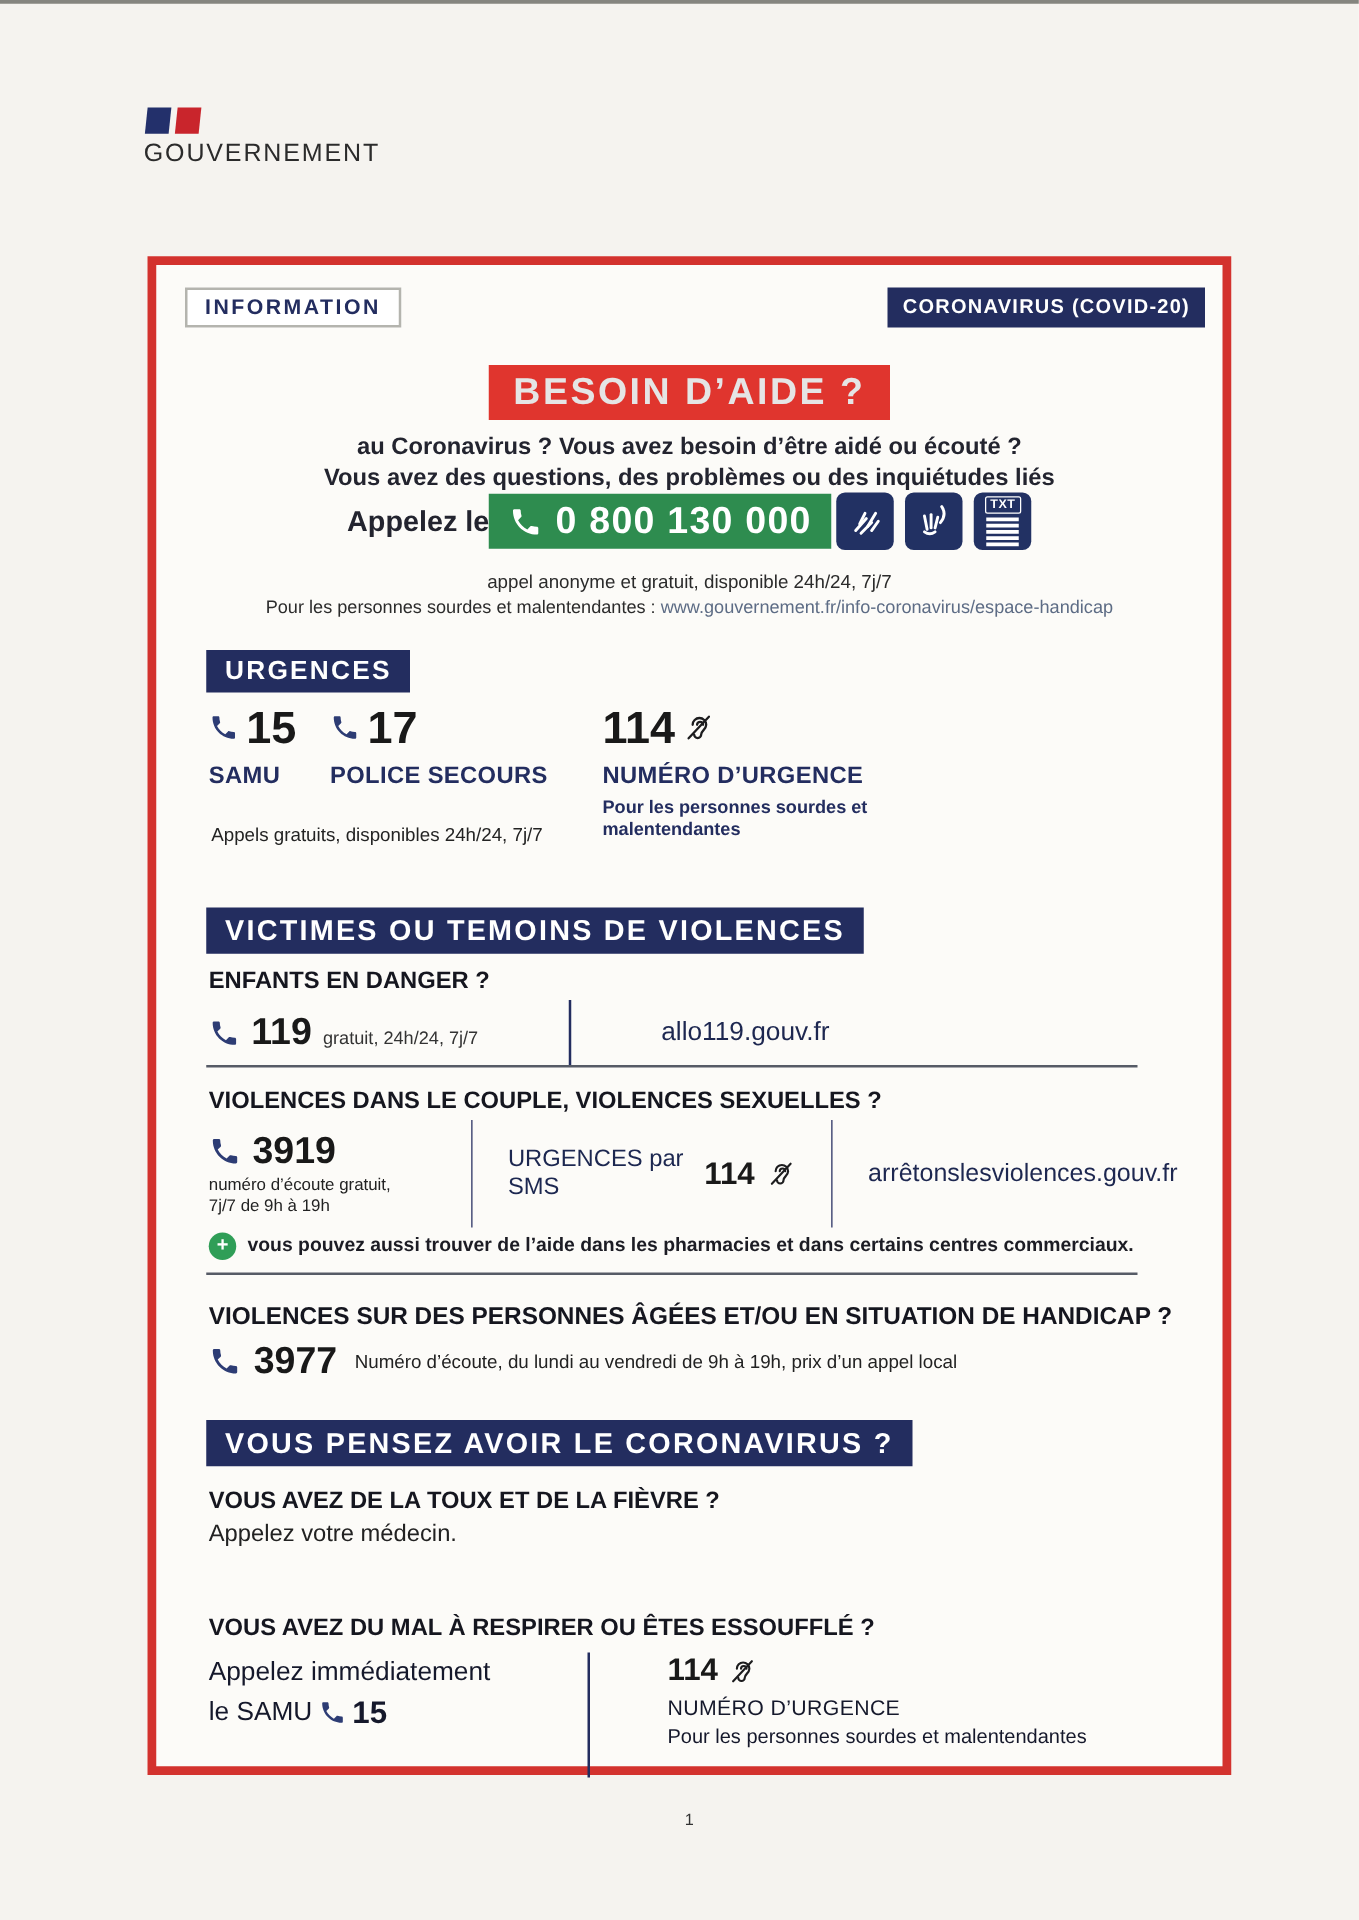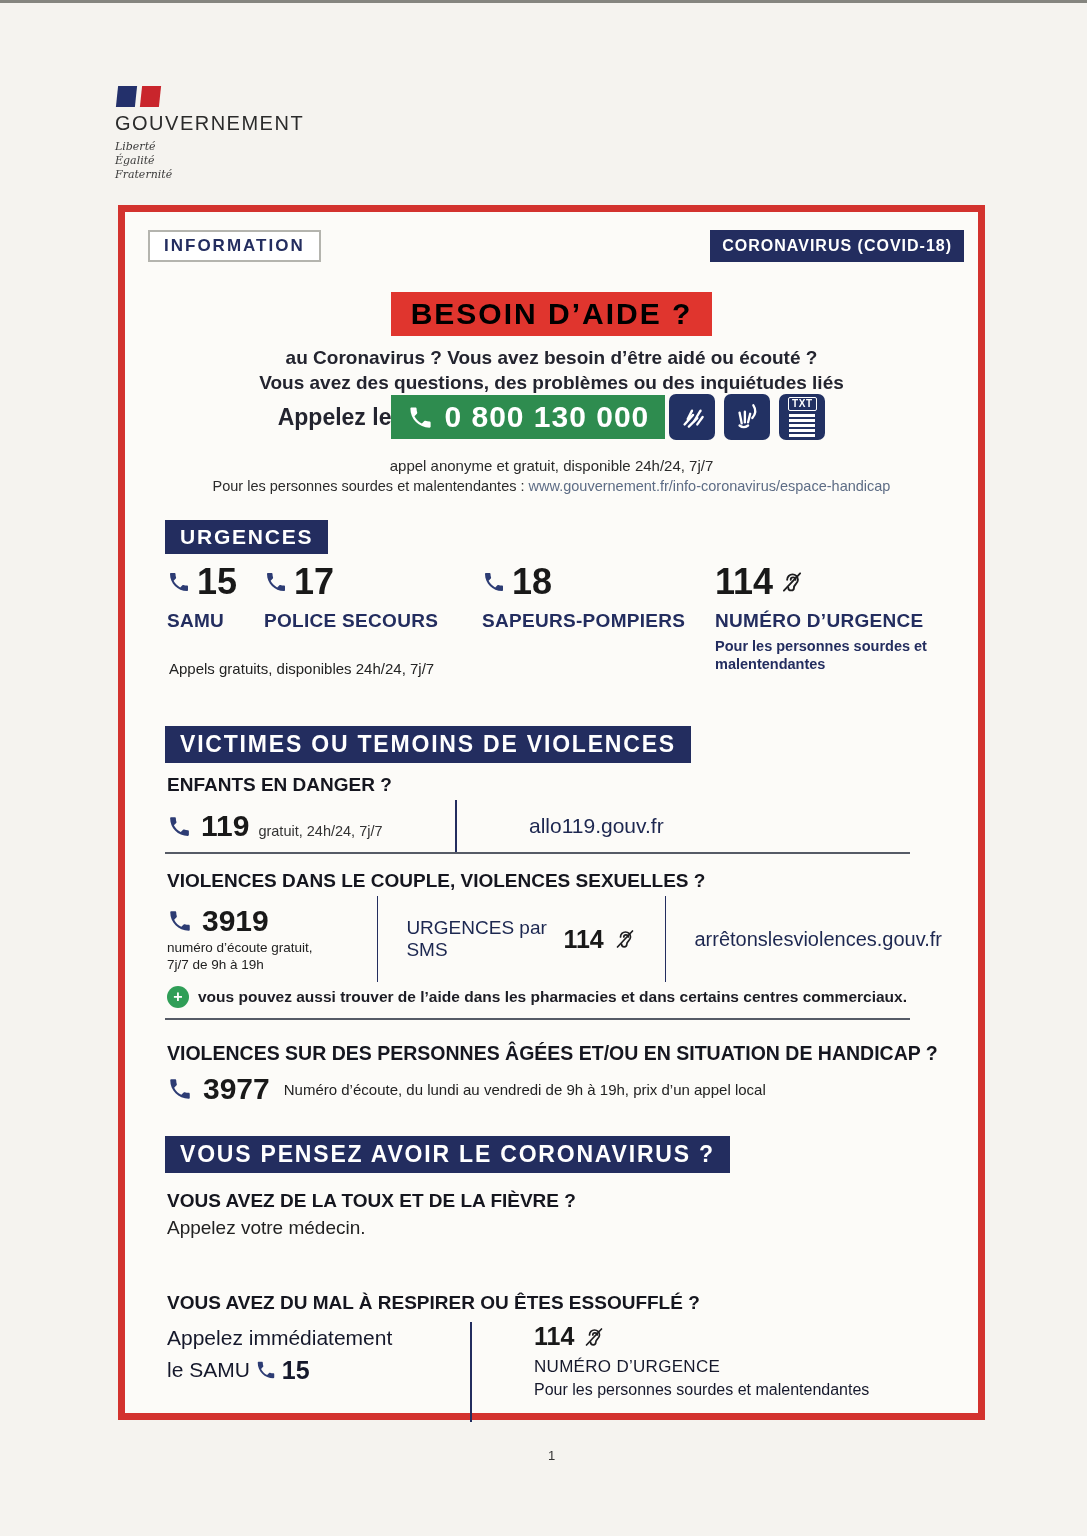--- a/index.html
+++ b/index.html
@@ -30,21 +30,21 @@
   }
   .content { position:relative; width:100%; height:100%;text-decoration:underline; }
 
   
   .header-row { position:absolute; top:18px; left:23px; right:14px; display:flex; justify-content:space-between; align-items:flex-start; }
   .info-badge { background:#fff; border:2px solid #b4b4ae; color:#232d5f; font-weight:bold; font-size:17px; letter-spacing:2px; padding:4px 14px; }
   .covid-badge { background:#232d5f; color:#fff; font-weight:bold; font-size:16px; letter-spacing:1px; padding:7px 12px; }
 
   
   .besoin-wrap { position:absolute; top:80px; left:0; right:0; text-align:center; }
-  .besoin-title { display:inline-block; background:#e0352e; color:#000000; font-size:30px; font-weight:bold; letter-spacing:2px; padding:5px 20px;text-align:right; }
+  .besoin-title { display:inline-block; background:#e0352e; color:#e5e5e5; font-size:30px; font-weight:bold; letter-spacing:2px; padding:5px 20px;text-align:right; }
   .subtitle { position:absolute; top:133px; left:0; right:0; text-align:center; font-size:19px; font-weight:bold; color:#23242f; line-height:25px; }
 
   .call-row { position:absolute; top:182px; left:0; right:0; display:flex; justify-content:center; align-items:center; }
   .call-label { font-size:23px; font-weight:bold; color:#23242f; }
   .phone-pill { background:#2e8c4f; color:#fff; display:flex; align-items:center; gap:10px; padding:7px 16px; }
   .phone-pill-number { font-size:30px; font-weight:bold; letter-spacing:1px; line-height:1; }
   .access-icons { display:flex; gap:9px; margin-left:4px; }
   .access-icon { width:46px; height:46px; background:#223163; border-radius:7px; display:flex; flex-direction:column; align-items:center; justify-content:center; }
   .txt-label { font-size:10px; font-weight:bold; color:#fff; border:1.5px solid #fff; border-radius:2px; padding:0 3px; line-height:12px; letter-spacing:0.5px; }
   .txt-lines { margin-top:3px; display:flex; flex-direction:column; gap:2.5px; }
@@ -126,33 +126,28 @@
 <body>
 
 <div class="scan-top-edge"></div>
 
 <div class="gov-logo">
   <div class="gov-flag">
     <span class="b"></span>
       <span class="r"></span>
   </div>
   <div class="gov-name">GOUVERNEMENT</div>
-  <div class="gov-motto">
-    <div>Liberté</div>
-    <div>Égalité</div>
-    <div>Fraternité</div>
-  </div>
 </div>
 
 <div class="frame">
   <div class="content">
 
     <div class="header-row">
       <span class="info-badge">INFORMATION</span>
-      <span class="covid-badge">CORONAVIRUS (COVID-18)</span>
+      <span class="covid-badge">CORONAVIRUS (COVID-20)</span>
     </div>
 
     <div class="besoin-wrap">
       <span class="besoin-title">BESOIN D’AIDE ?</span>
     </div>
     <div class="subtitle">
       <div>au Coronavirus ? Vous avez besoin d’être aidé ou écouté ?</div>
       <div>Vous avez des questions, des problèmes ou des inquiétudes liés</div>
     </div>
 
@@ -220,29 +215,20 @@
       </div>
       <div class="ucol2">
         <div class="num-row">
           <svg class="picon" width="24" height="24" viewBox="0 0 24 24">
               <path fill="#2d3c74" d="M6.62 10.79c1.44 2.83 3.76 5.14 6.59 6.59l2.2-2.2c.27-.27.67-.36 1.02-.24 1.12.37 2.33.57 3.57.57.55 0 1 .45 1 1V20c0 .55-.45 1-1 1-9.39 0-17-7.61-17-17 0-.55.45-1 1-1h3.5c.55 0 1 .45 1 1 0 1.25.2 2.45.57 3.57.11.35.03.74-.25 1.02l-2.2 2.2z"></path>
             </svg>
           <span class="num-big">17</span>
         </div>
         <div class="num-label">POLICE SECOURS</div>
       </div>
-      <div class="ucol3">
-        <div class="num-row">
-          <svg class="picon" width="24" height="24" viewBox="0 0 24 24">
-              <path fill="#2d3c74" d="M6.62 10.79c1.44 2.83 3.76 5.14 6.59 6.59l2.2-2.2c.27-.27.67-.36 1.02-.24 1.12.37 2.33.57 3.57.57.55 0 1 .45 1 1V20c0 .55-.45 1-1 1-9.39 0-17-7.61-17-17 0-.55.45-1 1-1h3.5c.55 0 1 .45 1 1 0 1.25.2 2.45.57 3.57.11.35.03.74-.25 1.02l-2.2 2.2z"></path>
-            </svg>
-          <span class="num-big">18</span>
-        </div>
-        <div class="num-label">SAPEURS-POMPIERS</div>
-      </div>
       <div class="ucol4">
         <div class="num-row">
           <span class="num-big">114</span>
           <svg class="picon" width="26" height="26" viewBox="0 0 24 24">
               <g fill="none" stroke="#1d1d1f" stroke-width="1.7" stroke-linecap="round">
                 <path d="M7.5 10a5 5 0 0 1 10 0c0 1.9-1 3-2.1 4.1-1 1-1.6 1.9-1.6 3.1a2.6 2.6 0 0 1-5.2 0"></path>
                 <path d="M10.8 10a2.2 2.2 0 0 1 4.4 0"></path>
                 <line x1="4.5" y1="20" x2="19.5" y2="4"></line>
               </g>
             </svg>

